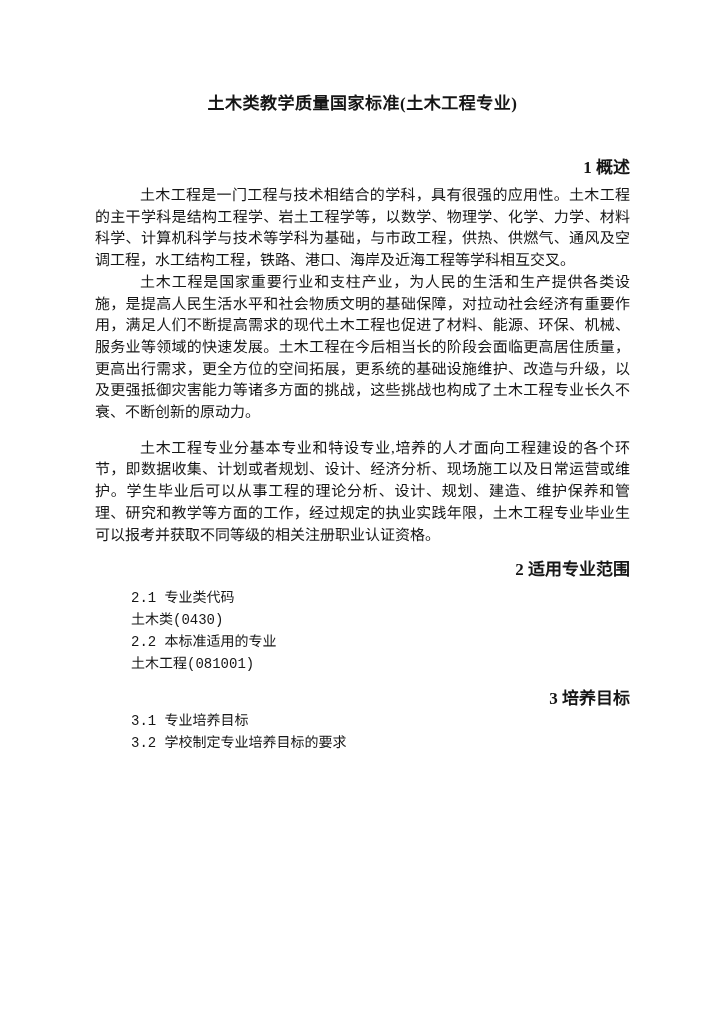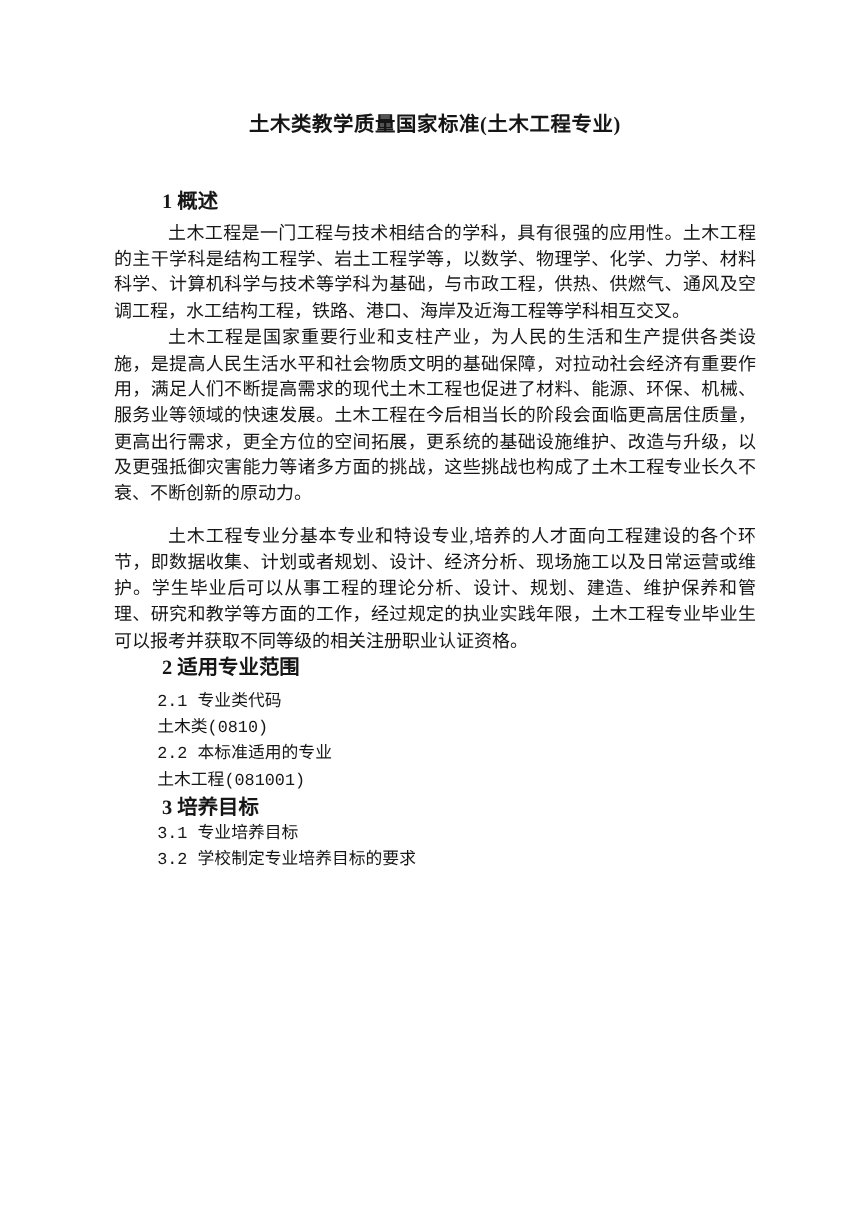--- a/index.html
+++ b/index.html
@@ -25,22 +25,23 @@
     line-height: 22px;
     text-align: center;
     letter-spacing: 0.5px;
     margin-bottom: 42px;
   }
   .sec-heading {
     font-size: 17px;
     font-weight: bold;
     line-height: 22px;
     padding-left: 40px;
+    text-align: right;
   }
-  .sec-heading.gap-above { margin-top: 0; }
+  .sec-heading.gap-above { margin-top: 13px; }
   .sec-heading.gap-below { margin-bottom: 6px; }
   .para {
     font-size: 15px;
     line-height: 21.7px;
     text-align: justify;
     text-justify: inter-ideograph;
     text-indent: 3em;
   }
   .para.para-gap { margin-top: 14px; }
   .sub-line {
@@ -66,21 +67,21 @@
     <p class="para">土木工程是一门工程与技术相结合的学科，具有很强的应用性。土木工程的主干学科是结构工程学、岩土工程学等，以数学、物理学、化学、力学、材料科学、计算机科学与技术等学科为基础，与市政工程，供热、供燃气、通风及空调工程，水工结构工程，铁路、港口、海岸及近海工程等学科相互交叉。</p>
 
     <p class="para">土木工程是国家重要行业和支柱产业，为人民的生活和生产提供各类设施，是提高人民生活水平和社会物质文明的基础保障，对拉动社会经济有重要作用，满足人们不断提高需求的现代土木工程也促进了材料、能源、环保、机械、服务业等领域的快速发展。土木工程在今后相当长的阶段会面临更高居住质量，更高出行需求，更全方位的空间拓展，更系统的基础设施维护、改造与升级，以及更强抵御灾害能力等诸多方面的挑战，这些挑战也构成了土木工程专业长久不衰、不断创新的原动力。</p>
 
     <p class="para para-gap">土木工程专业分基本专业和特设专业,培养的人才面向工程建设的各个环节，即数据收集、计划或者规划、设计、经济分析、现场施工以及日常运营或维护。学生毕业后可以从事工程的理论分析、设计、规划、建造、维护保养和管理、研究和教学等方面的工作，经过规定的执业实践年限，土木工程专业毕业生可以报考并获取不同等级的相关注册职业认证资格。</p>
 
     <div class="sec-heading gap-above">2 适用专业范围</div>
 
     <div class="items-block">
       <div class="sub-line">2.1 专业类代码</div>
-      <div class="sub-line">土木类(0810)</div>
+      <div class="sub-line">土木类(0430)</div>
       <div class="sub-line">2.2 本标准适用的专业</div>
       <div class="sub-line">土木工程(081001)</div>
     </div>
 
     <div class="sec-heading gap-above">3 培养目标</div>
 
     <div class="sub-line gap-above">3.1 专业培养目标</div>
 
 
     <div class="sub-line">3.2 学校制定专业培养目标的要求</div>

